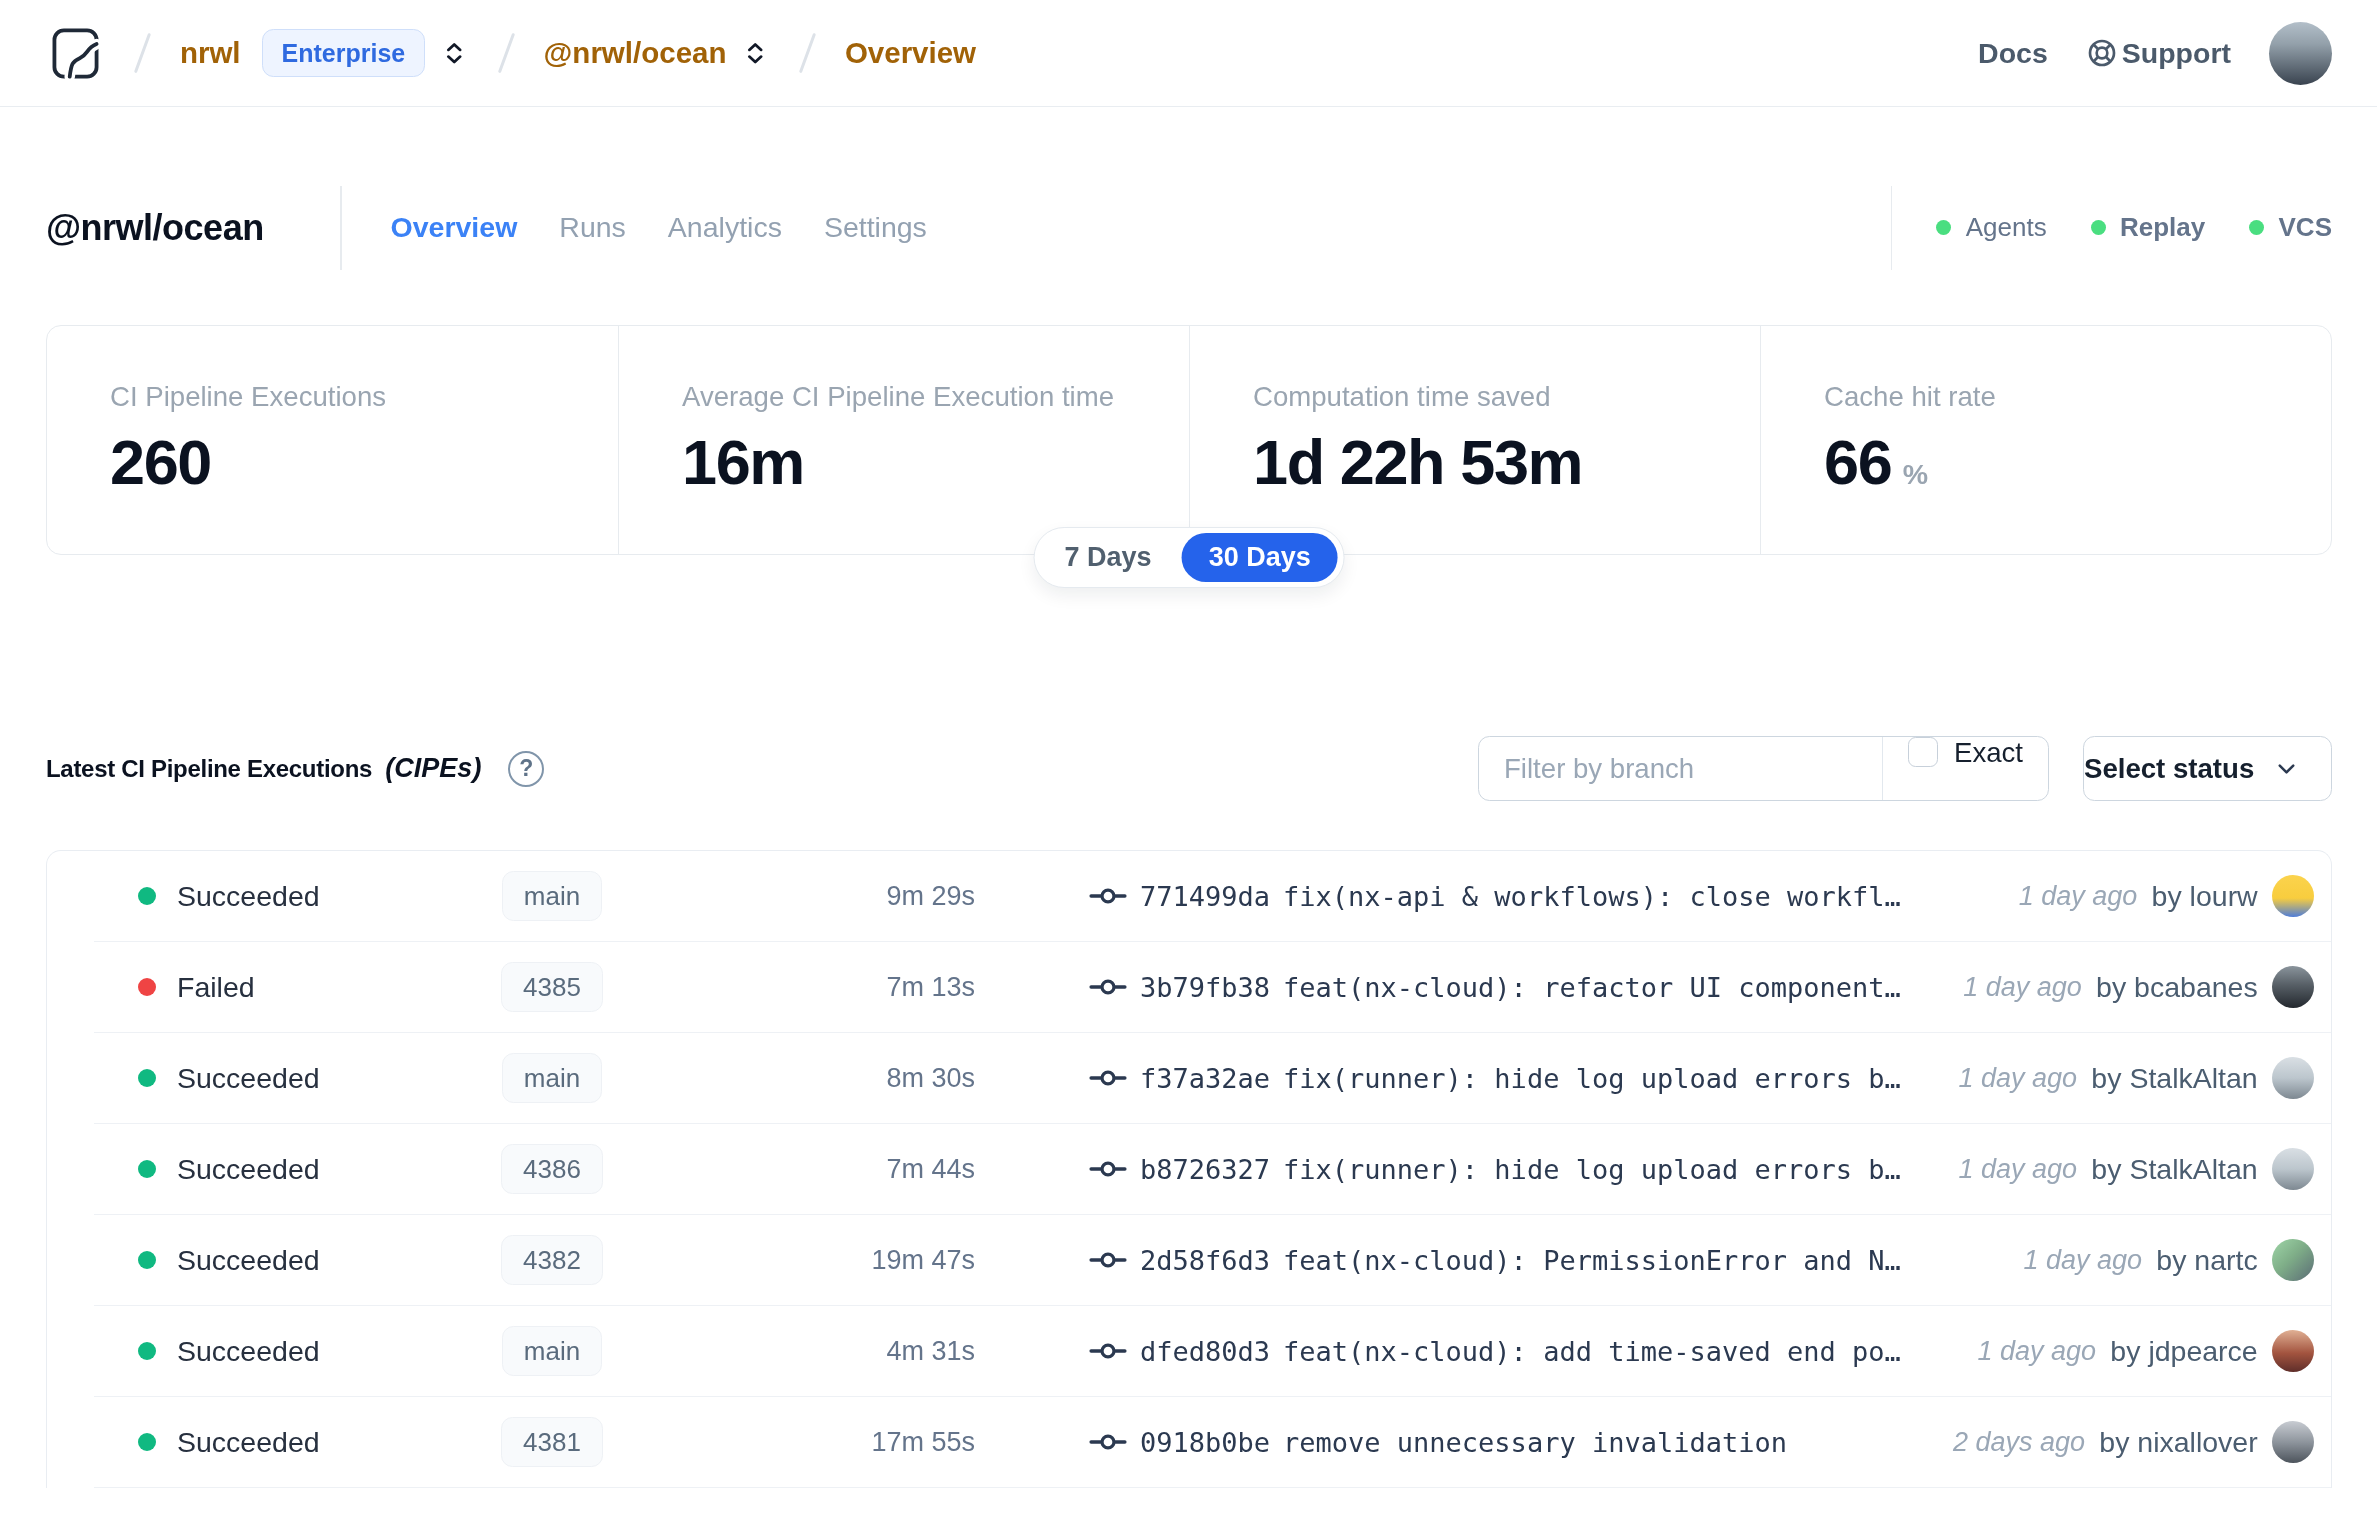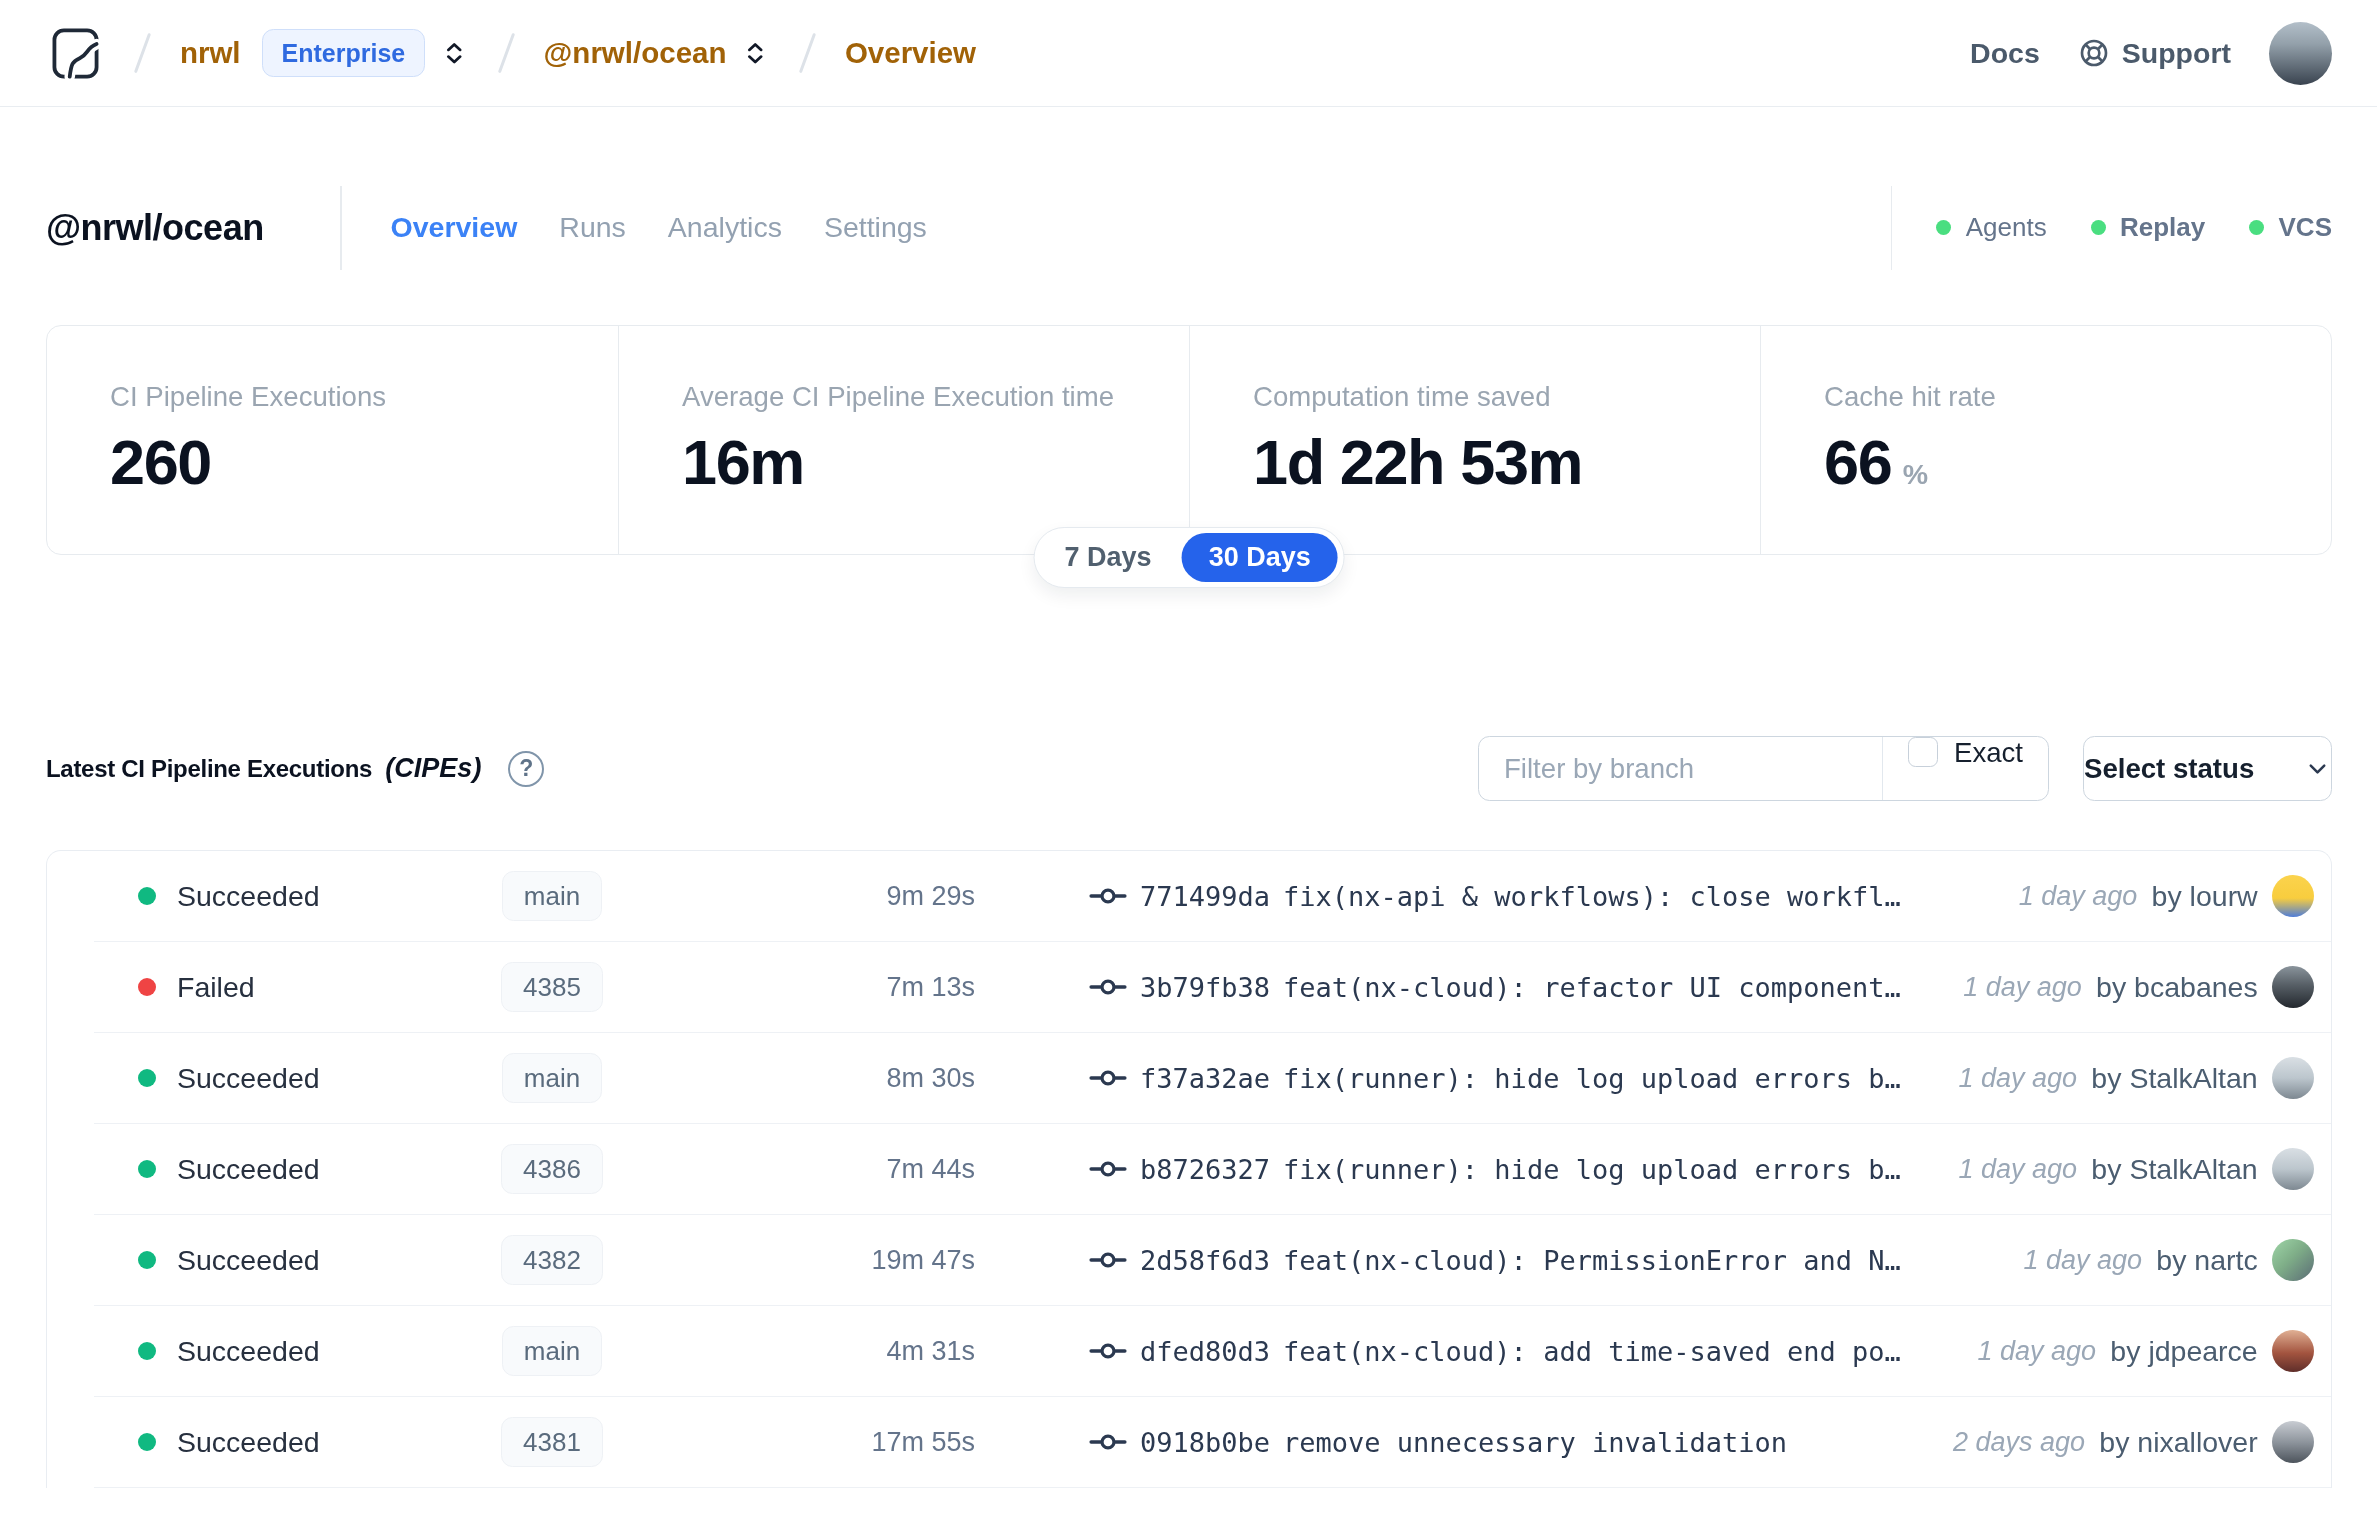--- a/index.html
+++ b/index.html
@@ -11,21 +11,21 @@
     border-bottom:1.9px solid #e9edf1; background:#fff; }
   .logo svg { display:block; }
   .crumb-sep { width:2.9px; height:42px; background:#dde2e8; transform:rotate(20deg);
     margin:0 36px; border-radius:2.9px; flex:none; }
   .brand { font-size:29.5px; font-weight:700; color:#a16207; }
   .ent-badge { margin-left:21px; font-size:25px; font-weight:600; color:#2f6ae0;
     background:#eef4ff; border:1.9px solid #cfdffa; border-radius:11.4px; padding:8.6px 19px; }
   .caret { margin-left:15px; display:flex; align-items:center; }
   .nav-right { margin-left:auto; display:flex; align-items:center; gap:38px; }
   .nav-link { font-size:28.5px; font-weight:600; color:#4b5a6b; }
-  .support { display:flex; gap:12px; }
+  .support { display:flex; gap:4px; }
   .nav-avatar { width:63px; height:63px; border-radius:50%;
     background:linear-gradient(180deg,#b3bfc9 0%,#93a0aa 35%,#39434f 100%); }
 
   
   .ws-header { display:flex; align-items:center; margin-top:89px; padding:0 46px; height:63px; }
   .ws-title { font-size:36px; font-weight:700; letter-spacing:-0.5px; color:#0b1220; }
   .vdiv { width:1.9px; height:84px; background:#e7ebef; margin-left:76px; flex:none; }
   .tabs { display:flex; gap:42px; margin-left:49px; }
   .tab { font-size:28.5px; font-weight:500; color:#93a1b1; cursor:pointer; }
   .tab.active { color:#3b82f6; font-weight:600; }
@@ -65,21 +65,21 @@
   .filter-group { display:flex; align-items:center; width:571px; height:65px;
     border:1.9px solid #cdd6df; border-radius:11.4px; background:#fff; }
   .filter-input { flex:1; min-width:0; border:none; outline:none; background:transparent;
     font-size:27.6px; padding:0 25px; color:#0b1220; font-family:"Liberation Sans",sans-serif; }
   .filter-input::placeholder { color:#9aa7b6; }
   .exact { display:flex; align-items:flex-start; gap:16px; padding:0 25px; height:100%;
     border-left:1.9px solid #e2e8ee; }
   .checkbox { width:29.5px; height:29.5px; border:1.9px solid #c7d0da; border-radius:7.6px; background:#fff; cursor:pointer; }
   .exact-label { font-size:27.6px; font-weight:500; color:#16202e; }
   .select-btn { width:249px; height:65px; border:1.9px solid #cdd6df; border-radius:11.4px;
-    background:#fff; display:flex; align-items:center; justify-content:space-between; gap:19px;
+    background:#fff; display:flex; align-items:center; justify-content:flex-start; gap:19px;
     font-size:27.6px; font-weight:600; color:#16202e; cursor:pointer; }
 
   
   .rows { margin:49px 46px 0; border:1.9px solid #e9edf2; border-bottom:none;
     border-radius:15px 15px 0 0; overflow:hidden; background:#fff;padding-left:47px; }
   .row { height:91px; display:flex; align-items:center; border-bottom:1.9px solid #eef1f5; cursor:pointer; }
   .cell-status { display:flex; align-items:center; gap:21px; padding-left:44px; width:339px; flex:none; }
   .dot { width:18px; height:18px; border-radius:50%; flex:none; }
   .dot.ok { background:#10b981; }
   .dot.fail { background:#ef4444; }

